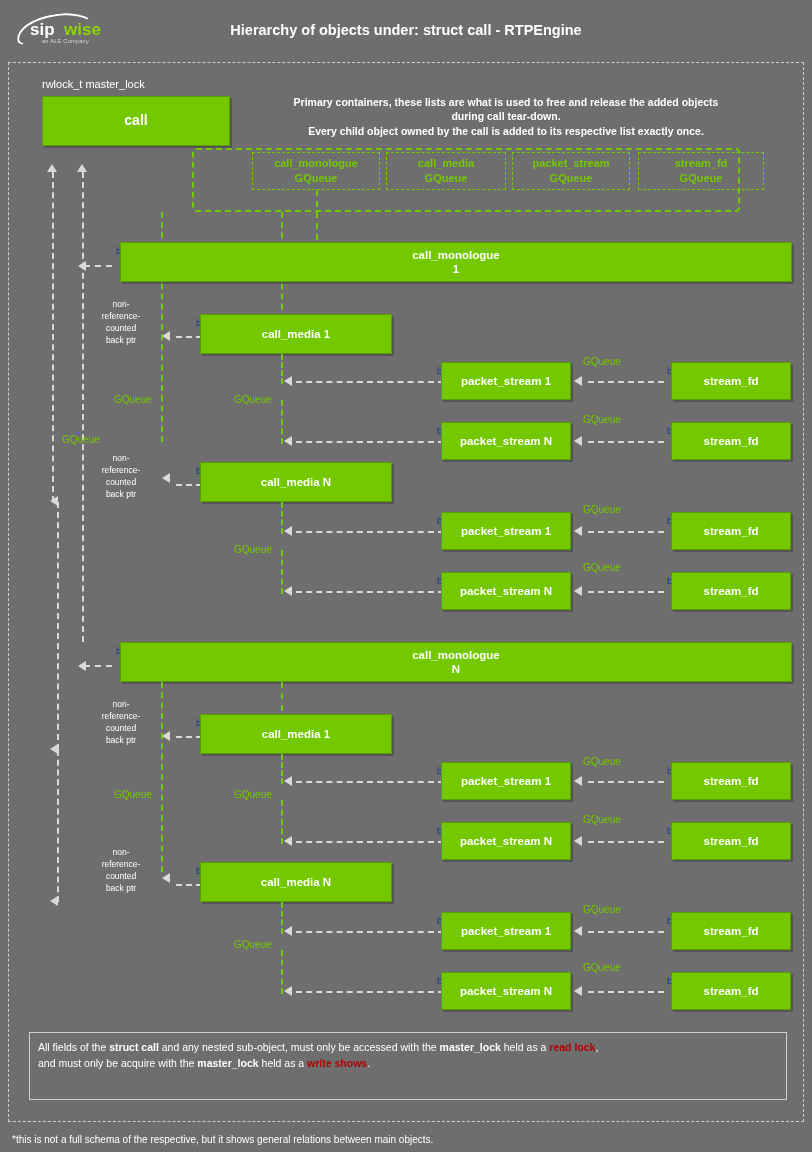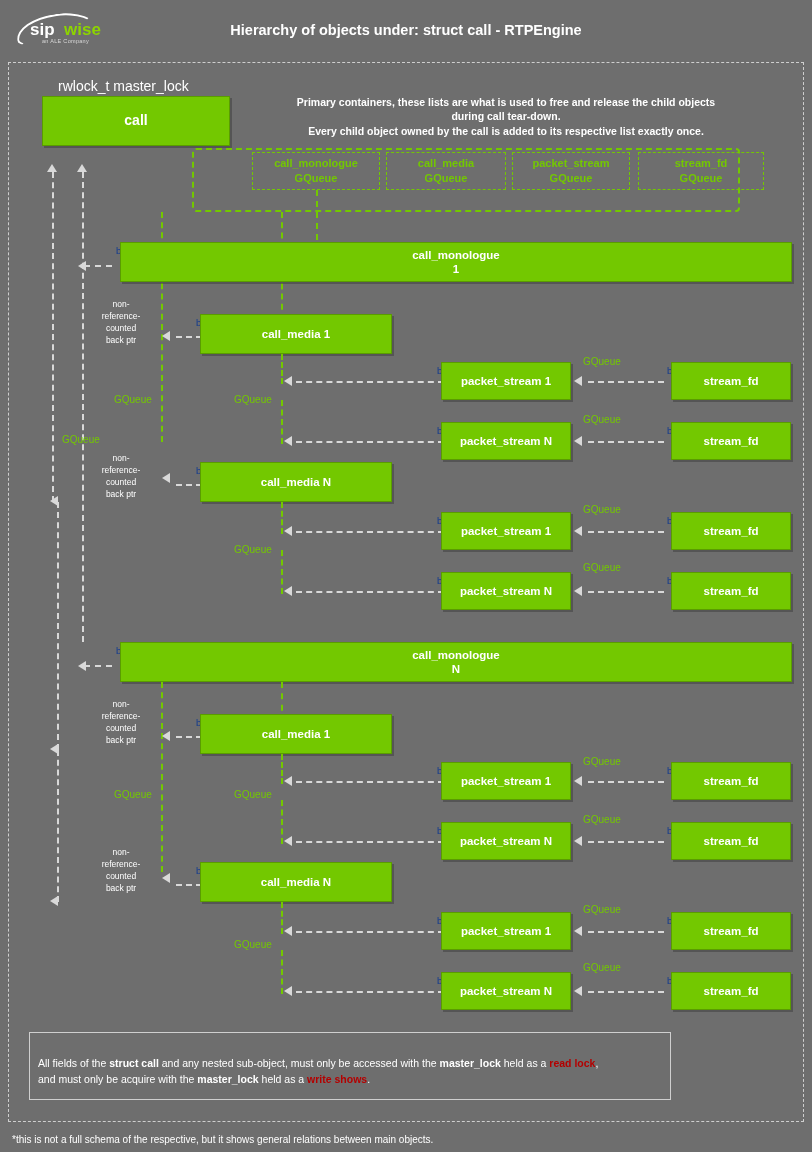--- a/index.html
+++ b/index.html
@@ -164,24 +164,24 @@
     width: 0; height: 0;
     border-left: 5px solid transparent;
     border-right: 5px solid transparent;
     border-bottom: 8px solid #d9d9d9;
   }
 
   
   #note {
     position: absolute;
     left: 29px; top: 1032px;
-    width: 642px; height: 68px;
+    width: 758px; height: 68px;
     border: 1px solid #cfcfcf;
     box-sizing: border-box;
-    padding: 22px 8px;
+    padding: 6px 8px;
     font-size: 10.5px;
     line-height: 1.55;
     color: #ffffff;
   }
   #note b { font-weight: bold; }
   #note .ln2 { margin-top: 0px; }
   #note .ln3 { margin-top: 8px; }
   .rd { color: #b40000; font-weight: bold; }
 
   #footnote {
@@ -208,23 +208,23 @@
   <div id="logo">
     <div class="swoosh"></div>
     <div class="sip">sip</div>
     <div class="wise">wise</div>
     <div class="tagline">an ALE Company</div>
   </div>
 </div>
 
 <div id="frame"></div>
 
-<div class="lbl" style="left:58px; top:78px; font-size:14px;">rwlock_t master_lock</div>
-
-<div class="hdr-text" style="left:266px; top:95px; width:480px;">Primary containers, these lists are what is used to free and release the child objects</div>
+<div class="lbl" style="left:42px; top:78px; font-size:11px;">rwlock_t master_lock</div>
+
+<div class="hdr-text" style="left:266px; top:95px; width:480px;">Primary containers, these lists are what is used to free and release the added objects</div>
 <div class="hdr-text" style="left:266px; top:109px; width:480px;">during call tear-down.</div>
 <div class="hdr-text" style="left:266px; top:124px; width:480px;">Every child object owned by the call is added to its respective list exactly once.</div>
 
 <div class="gbox shadow" style="left:42px; top:96px; width:188px; height:50px; font-size:14px;">
   <span>call</span>
 </div>
 
 <div id="top-wrap" style="left:192px; top:148px; width:548px; height:64px;"></div>
 
 <div class="qbox" style="left:252px; top:152px; width:128px; height:38px;">

